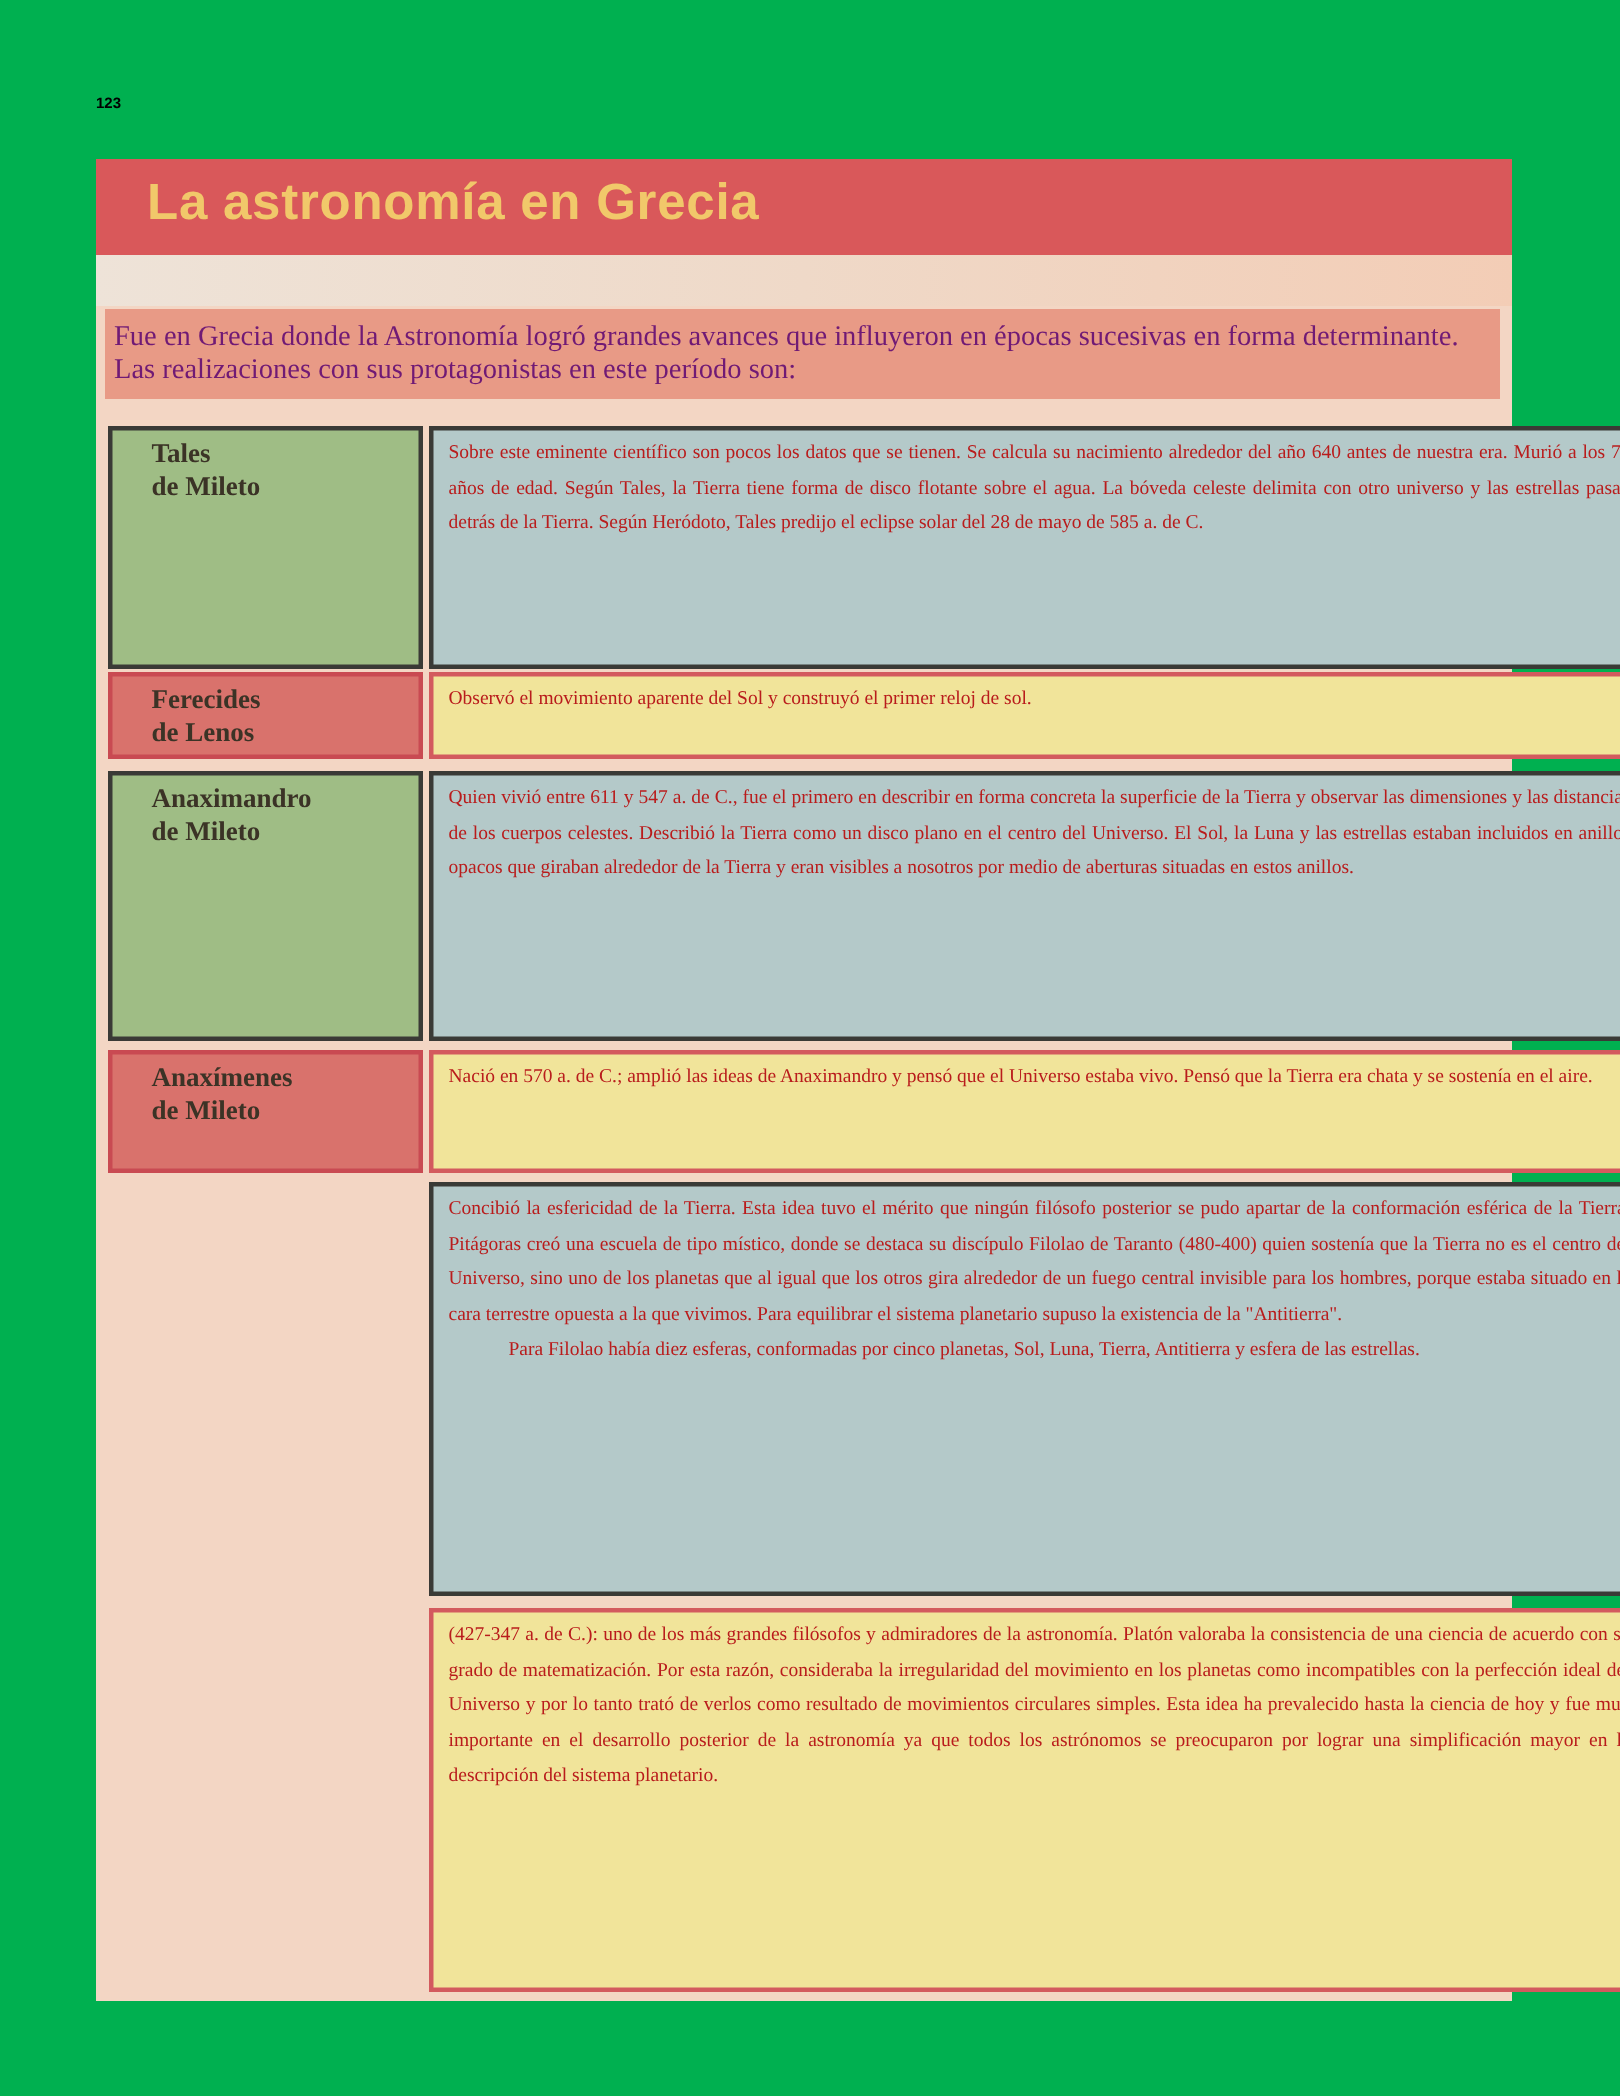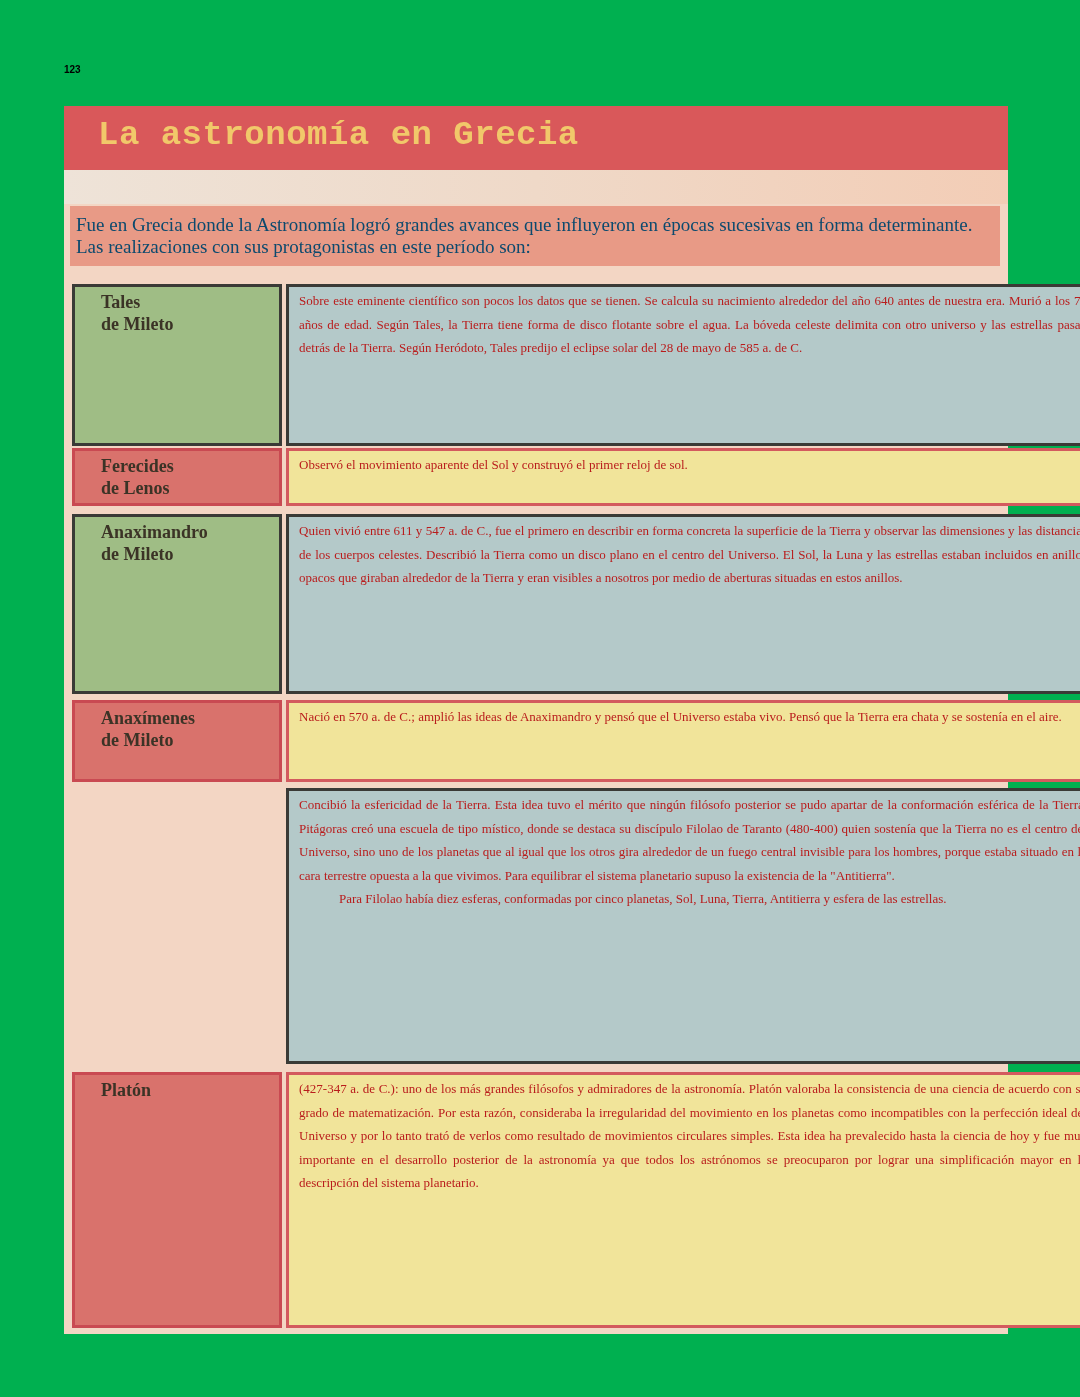--- a/index.html
+++ b/index.html
@@ -19,33 +19,33 @@
       position: absolute; left: 64px; top: 106px;
       width: 944px; height: 1228px;
       background: #f3d6c4;
     }
     .title-band {
       position: absolute; left: 0; top: 0; width: 944px; height: 64px;
       background: #d9585a;
     }
     .title {
       position: absolute; left: 34px; top: 10px;
-      font-family: Liberation Mono, monospace;
+      font-family: Liberation Sans, sans-serif;
       font-size: 34px; font-weight: bold; color: #f1c86a;
       letter-spacing: 0.5px;
     }
     .strip {
       position: absolute; left: 0; top: 64px; width: 944px; height: 34px;
       background: linear-gradient(90deg, #eee3d8 0%, #efd9c8 50%, #f3cdb6 100%);
     }
     .intro {
       position: absolute; left: 6px; top: 100px; width: 930px; height: 60px;
       background: #e89a86;
       padding: 8px 8px 0 6px; box-sizing: border-box;
-      font-size: 19px; line-height: 22px; color: #0c4a6e;
+      font-size: 19px; line-height: 22px; color: #701a75;
     }
     .row { position: absolute; left: 8px; width: 926px; }
     .name-cell, .text-cell {
       position: absolute; top: 0; box-sizing: border-box;
       font-family: "Liberation Serif", serif;
     }
     .name-cell {
       left: 0; width: 210px; height: 100%;
       padding: 4px 0 0 26px;
       font-weight: bold; font-size: 18px; line-height: 22px; color: #3b3326;
@@ -107,18 +107,15 @@
   </div>
 
   <div class="row" style="top:682px; height:276px;">
     <div class="text-cell blue">
       <span>Concibió la esfericidad de la Tierra. Esta idea tuvo el mérito que ningún filósofo posterior se pudo apartar de la conformación esférica de la Tierra. Pitágoras creó una escuela de tipo místico, donde se destaca su discípulo Filolao de Taranto (480-400) quien sostenía que la Tierra no es el centro del Universo, sino uno de los planetas que al igual que los otros gira alrededor de un fuego central invisible para los hombres, porque estaba situado en la cara terrestre opuesta a la que vivimos. Para equilibrar el sistema planetario supuso la existencia de la "Antitierra".</span>
       <span class="indent">Para Filolao había diez esferas, conformadas por cinco planetas, Sol, Luna, Tierra, Antitierra y esfera de las estrellas.</span>
     </div>
   </div>
 
   <div class="row" style="top:966px; height:256px;">
-    <div class="name-cell red">
-      <div>Platón</div>
-    </div>
     <div class="text-cell yellow">(427-347 a. de C.): uno de los más grandes filósofos y admiradores de la astronomía. Platón valoraba la consistencia de una ciencia de acuerdo con su grado de matematización. Por esta razón, consideraba la irregularidad del movimiento en los planetas como incompatibles con la perfección ideal del Universo y por lo tanto trató de verlos como resultado de movimientos circulares simples. Esta idea ha prevalecido hasta la ciencia de hoy y fue muy importante en el desarrollo posterior de la astronomía ya que todos los astrónomos se preocuparon por lograr una simplificación mayor en la descripción del sistema planetario.</div>
   </div>
 </div>
 
 </body></html>

